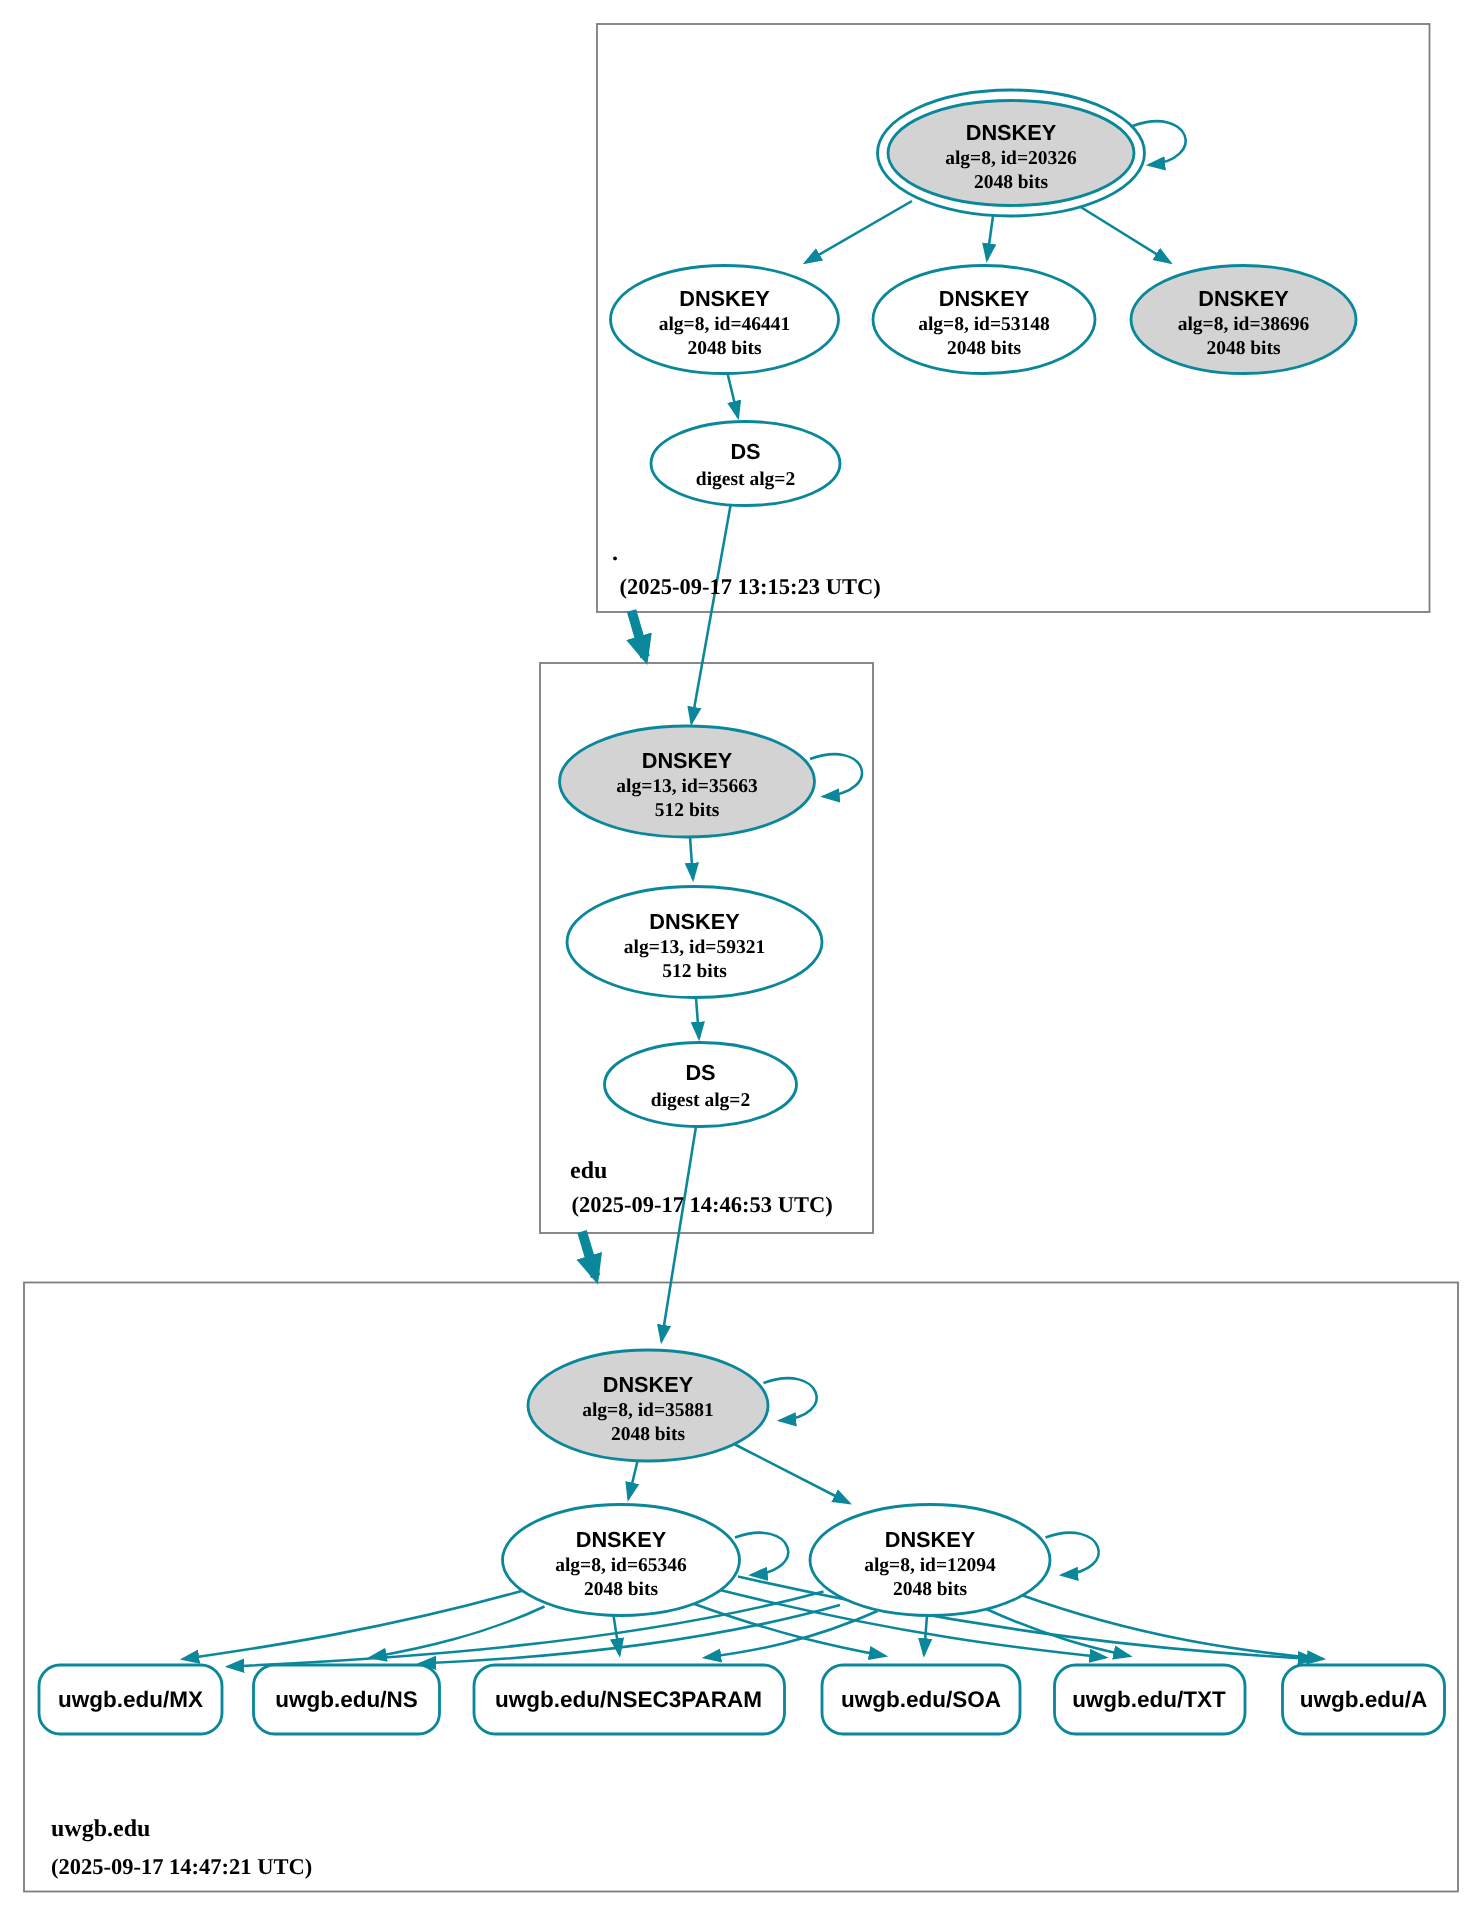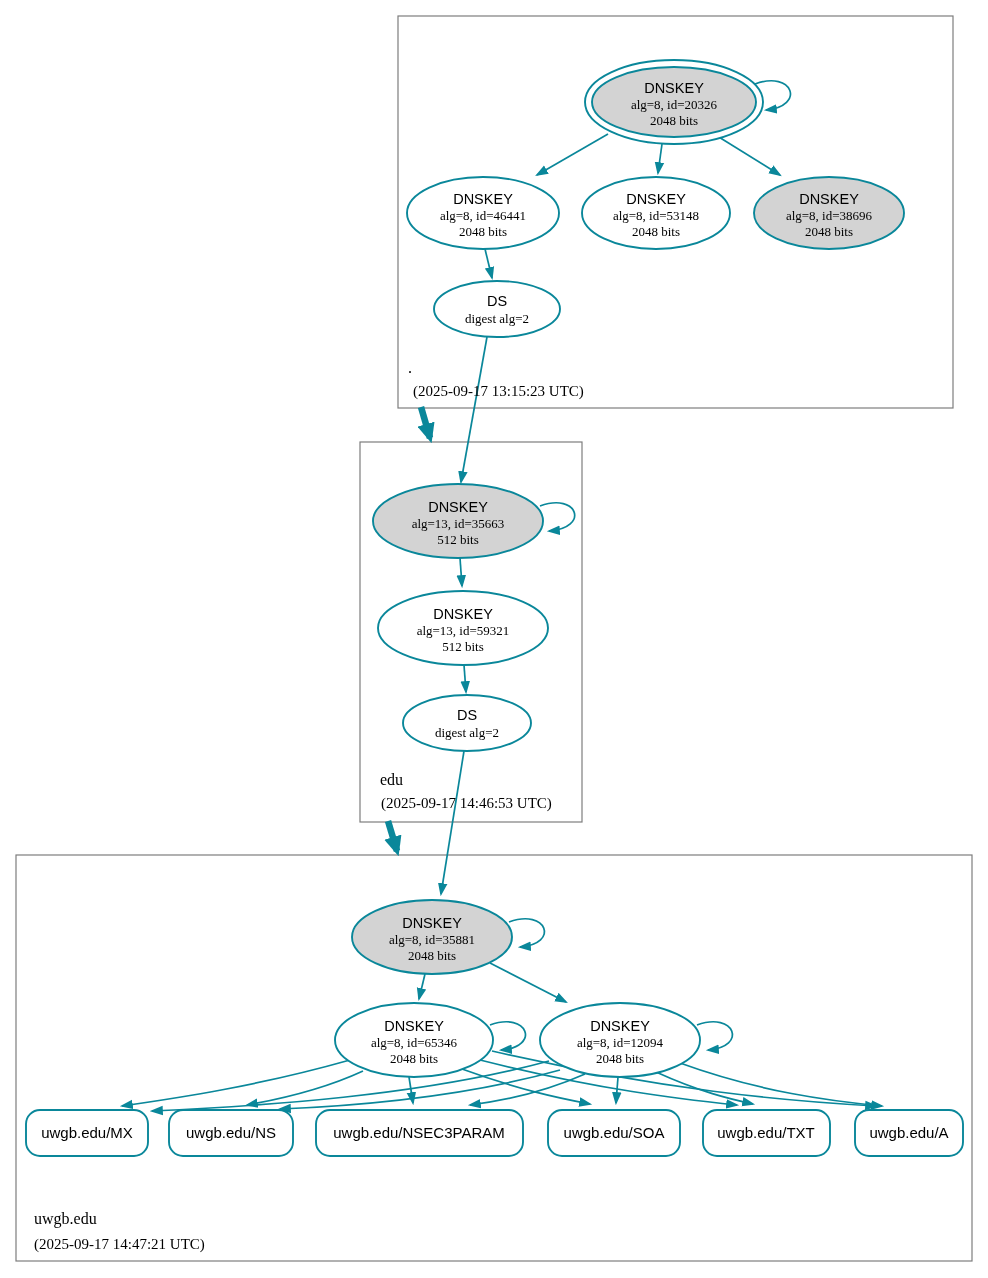--- a/index.html
+++ b/index.html
@@ -10,21 +10,21 @@
     --text: #000000;
   }
   html, body {
     margin: 0;
     padding: 0;
     background: #ffffff;
     width: 988px;
     height: 1278px;
     font-family: "Liberation Serif", serif;
   }
-  .stage { position: relative; width: 896px; height: 1278px; background:#fff; }
+  .stage { position: relative; width: 896px; height: 1278px; background:#fff;font-weight:bold; }
   svg { display: block; }
   .zone-box { fill: #ffffff; stroke: var(--zone-border); stroke-width: 1.2; }
   .node { fill: var(--node-fill); stroke: var(--edge); stroke-width: 1.9; }
   .node.ksk { fill: var(--ksk-fill); }
   .node.outer { fill: var(--node-fill); }
   .node.inner { fill: var(--ksk-fill); }
   .rrset { fill: #ffffff; stroke: var(--edge); stroke-width: 1.9; }
   .edge { stroke: var(--edge); stroke-width: 1.7; fill: none; }
   .edge.thick { stroke-width: 6.5; }
   .arrfill { fill: var(--edge); }

